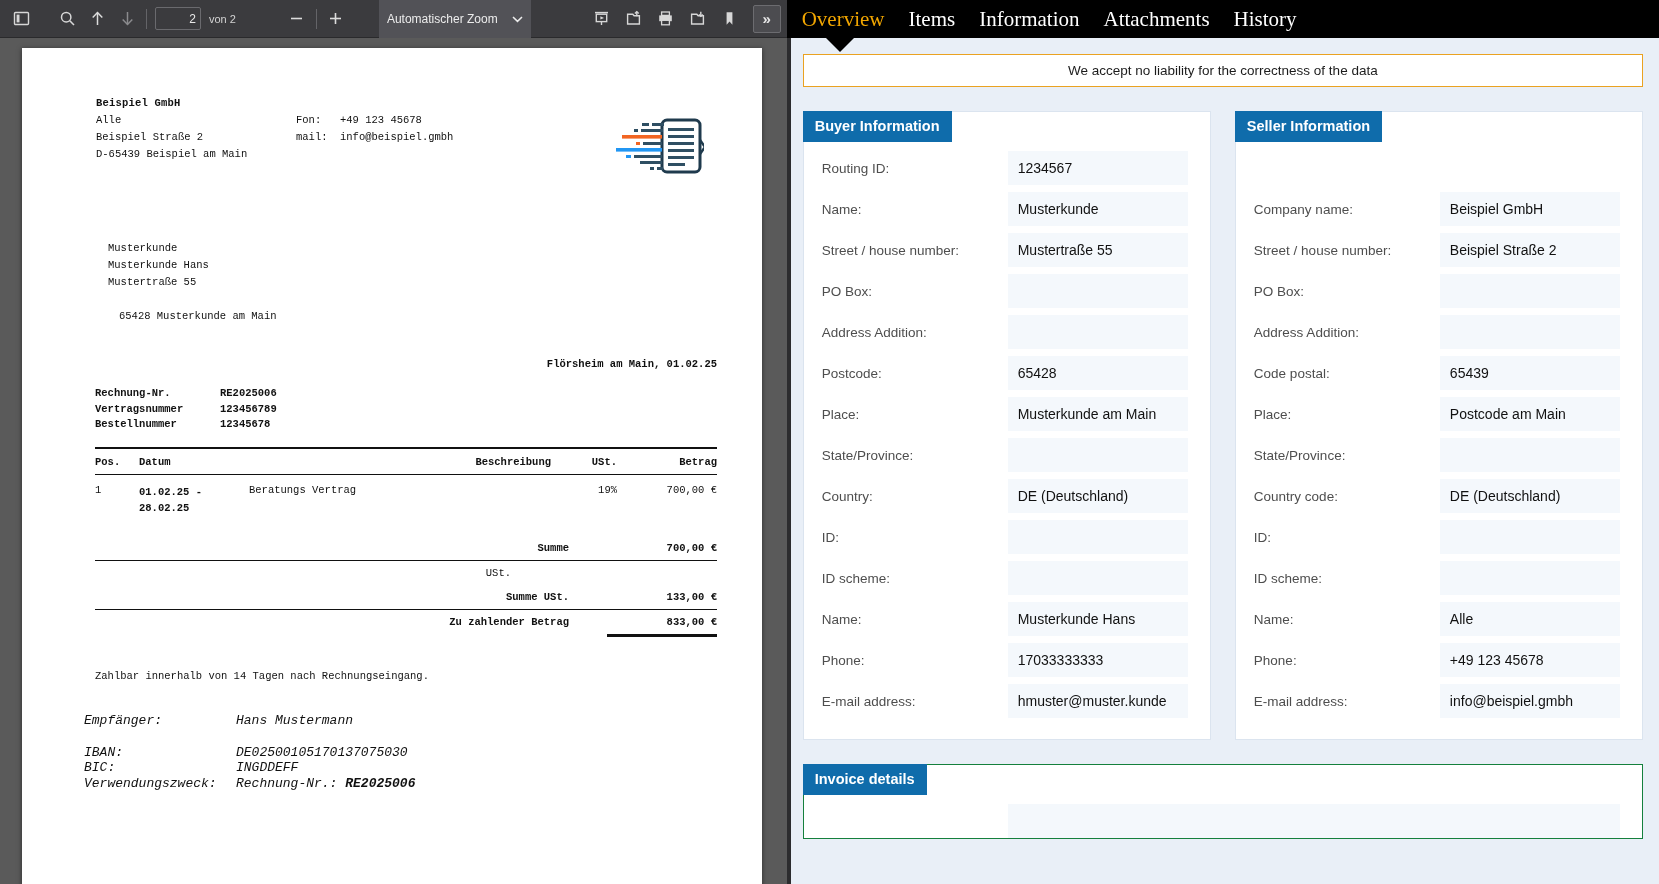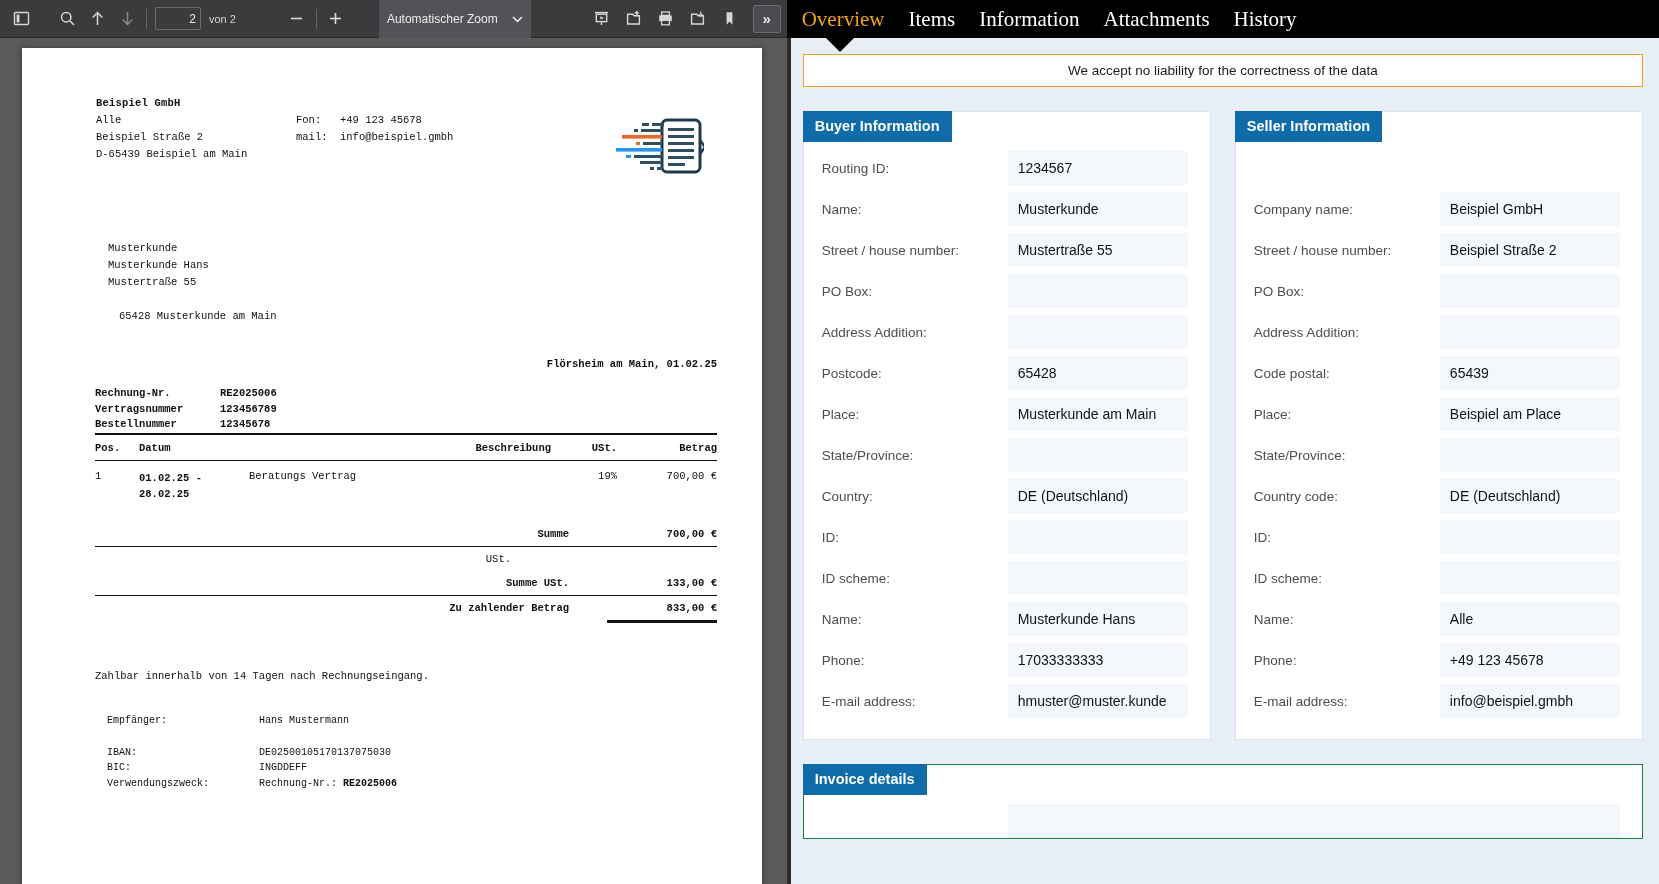--- a/index.html
+++ b/index.html
@@ -101,41 +101,41 @@
   #doc-logo { position: absolute; right: 58px; top: 68px; width: 92px; height: 62px; }
 
   .doc-recipient { position: absolute; left: 86px; top: 192px; font-size: 10.5px; line-height: 17px; }
   .doc-recipient .gap { height: 17px; }
 
   .doc-place { position: absolute; right: 45px; top: 310px; font-size: 10.5px; font-weight: bold; white-space: nowrap; }
 
   .doc-refs { position: absolute; left: 73px; top: 338px; font-size: 10.5px; line-height: 15.5px; font-weight: bold; }
   .doc-refs .rrow { display: grid; grid-template-columns: 100px auto; gap: 25px; }
 
-  .doc-table { position: absolute; left: 73px; top: 385px; width: 622px; font-size: 10.5px; }
+  .doc-table { position: absolute; left: 73px; top: 399px; width: 622px; font-size: 10.5px; }
   .rule-thick { border-top: 2px solid #111; }
   .rule-thin { border-top: 1px solid #111; }
   .tbl-head { display: grid; grid-template-columns: 44px 110px 1fr 90px 70px 96px; font-weight: bold; padding: 7px 0 6px; }
   .tbl-head .c-desc { text-align: right; }
   .tbl-head .c-ust  { text-align: right; padding-right: 4px; }
   .tbl-head .c-amt  { text-align: right; }
   .tbl-row { display: grid; grid-template-columns: 44px 110px 1fr 90px 70px 96px; padding: 9px 0 0; }
   .tbl-row .c-pos  { }
   .tbl-row .c-date { font-weight: bold; line-height: 16px; }
   .tbl-row .c-ust  { text-align: right; padding-right: 4px; }
   .tbl-row .c-amt  { text-align: right; white-space: nowrap; }
   .sum-row { display: grid; grid-template-columns: 1fr 96px; padding: 6px 0 6px; font-weight: bold; }
   .sum-row .lbl { text-align: right; padding-right: 52px; }
   .sum-row .val { text-align: right; white-space: nowrap; }
   .sum-row.plain { font-weight: normal; }
   .sum-row.plain .lbl { padding-right: 110px; }
   .underline-total { margin-left: auto; width: 110px; border-top: 3px solid #111; }
 
   .doc-terms { position: absolute; left: 73px; top: 620px; font-size: 10.5px; line-height: 16px; text-align: center; }
-  .doc-pay { position: absolute; left: 85px; top: 665px; font-size: 10px; line-height: 15.5px; }
+  .doc-pay { position: absolute; left: 62px; top: 665px; font-size: 13px; line-height: 15.5px; font-style: italic; }
   .doc-pay .prow { display: grid; grid-template-columns: 152px auto; }
   .doc-pay .gap { height: 16px; }
   .doc-pay b { font-weight: bold; }
 
   
   #data-pane {
     width: 876px; height: 884px;
     background: #e9eff7;
     display: flex; flex-direction: column;
     position: relative;
@@ -603,21 +603,21 @@
           <div class="field-row">
             <div class="field-label">Address Addition:</div>
             <div class="field-value"></div>
           </div>
           <div class="field-row">
             <div class="field-label">Code postal:</div>
             <div class="field-value">65439</div>
           </div>
           <div class="field-row">
             <div class="field-label">Place:</div>
-            <div class="field-value">Beispiel am Place</div>
+            <div class="field-value">Postcode am Main</div>
           </div>
           <div class="field-row">
             <div class="field-label">State/Province:</div>
             <div class="field-value"></div>
           </div>
           <div class="field-row">
             <div class="field-label">Country code:</div>
             <div class="field-value">DE (Deutschland)</div>
           </div>
           <div class="field-row">

